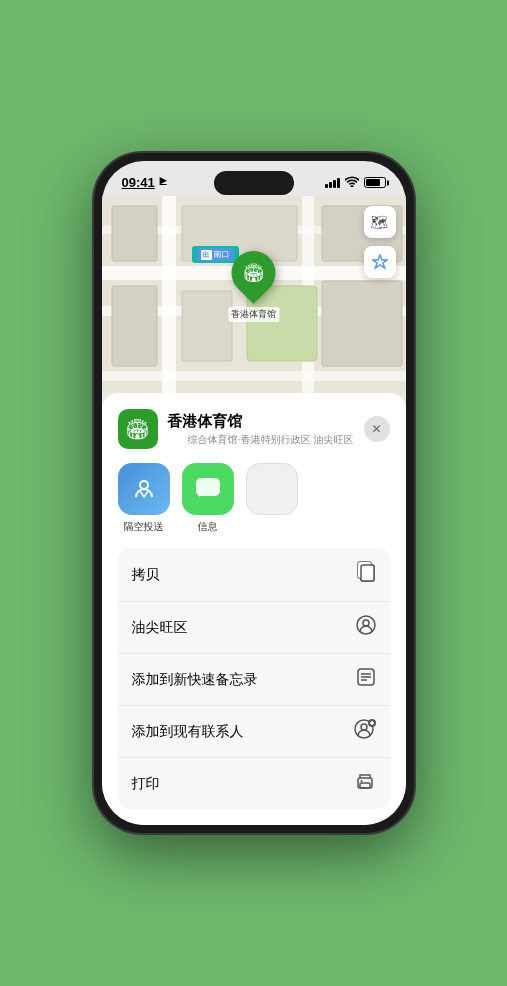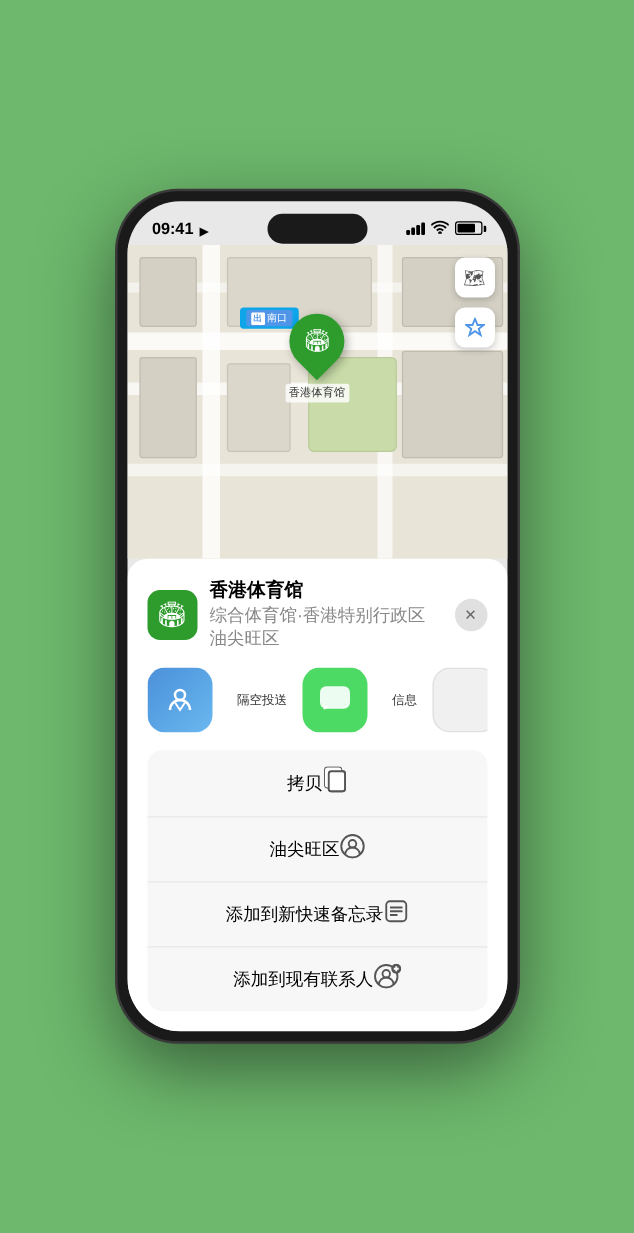--- a/index.html
+++ b/index.html
@@ -56,22 +56,23 @@
       position: relative;
       z-index: 50;
       flex-shrink: 0;
     }
 
     .status-time {
       font-size: 13px;
       font-weight: 600;
       color: #000;
       display: flex;
-      align-items: flex-end;
+      align-items: flex-start;
       gap: 3px;
+      text-decoration: underline;
     }
 
     .status-icons {
       display: flex;
       align-items: center;
       gap: 5px;
     }
 
     .signal-bars {
       display: flex;
@@ -131,21 +132,21 @@
     }
 
     .map-bg {
       width: 100%;
       height: 100%;
       position: relative;
     }
 
     .map-label {
       position: absolute;
-      background: #0ea5e9;
+      background: #14b8a6;
       color: white;
       font-size: 8px;
       padding: 2px 5px;
       border-radius: 3px;
       white-space: nowrap;
     }
 
     .location-pin {
       position: absolute;
       display: flex;
@@ -231,23 +232,24 @@
       flex: 1;
     }
 
     .venue-name {
       font-size: 15px;
       font-weight: 600;
       color: #000;
     }
 
     .venue-subtitle {
-      font-size: 14px;
+      font-size: 10px;
       color: #888;
       margin-top: 2px;
+      text-align: right;
     }
 
     .close-btn {
       width: 26px;
       height: 26px;
       background: #e0e0e0;
       border-radius: 50%;
       display: flex;
       align-items: center;
       justify-content: center;
@@ -260,24 +262,24 @@
     
     .share-row {
       display: flex;
       gap: 12px;
       margin-bottom: 14px;
       overflow: hidden;
     }
 
     .share-item {
       display: flex;
-      align-items: center;
-      gap: 20px;
+      flex-direction: column;
+      align-items: center;
+      gap: 5px;
       flex-shrink: 0;
-      justify-content: flex-end;
     }
 
     .share-icon {
       width: 52px;
       height: 52px;
       border-radius: 14px;
       display: flex;
       align-items: center;
       justify-content: center;
       font-size: 26px;
@@ -307,21 +309,21 @@
     
     .action-list {
       background: #f7f7f7;
       border-radius: 12px;
       overflow: hidden;
     }
 
     .action-item {
       display: flex;
       align-items: center;
-      justify-content: center;
+      justify-content: space-between;
       padding: 13px 14px;
       border-bottom: 1px solid #e8e8e8;
     }
 
     .action-item:last-child {
       border-bottom: none;
     }
 
     .action-text {
       font-size: 14px;
@@ -506,18 +508,29 @@
               <circle cx="10" cy="10" r="9" fill="none" stroke="#555" stroke-width="1.5"></circle>
               <circle cx="10" cy="8" r="3" fill="none" stroke="#555" stroke-width="1.5"></circle>
               <path d="M4 17c0-3.3 2.7-6 6-6s6 2.7 6 6" fill="none" stroke="#555" stroke-width="1.5"></path>
               <circle cx="18" cy="4" r="4" fill="#555"></circle>
               <line x1="18" y1="2" x2="18" y2="6" stroke="white" stroke-width="1.5"></line>
               <line x1="16" y1="4" x2="20" y2="4" stroke="white" stroke-width="1.5"></line>
             </svg>
           </span>
         </div>
 
+        <div class="action-item">
+          <span class="action-text">打印</span>
+          <span class="action-icon">
+            <svg width="22" height="20" viewBox="0 0 22 20">
+              <rect x="4" y="7" width="14" height="10" rx="2" fill="none" stroke="#555" stroke-width="1.5"></rect>
+              <path d="M6 7V4h10v3" fill="none" stroke="#555" stroke-width="1.5"></path>
+              <rect x="6" y="12" width="10" height="5" rx="1" fill="none" stroke="#555" stroke-width="1.5"></rect>
+              <circle cx="7.5" cy="10" r="1" fill="#555"></circle>
+            </svg>
+          </span>
+        </div>
 
       </div>
 
     </div>
   </div>
 </div>
 
 </body></html>

